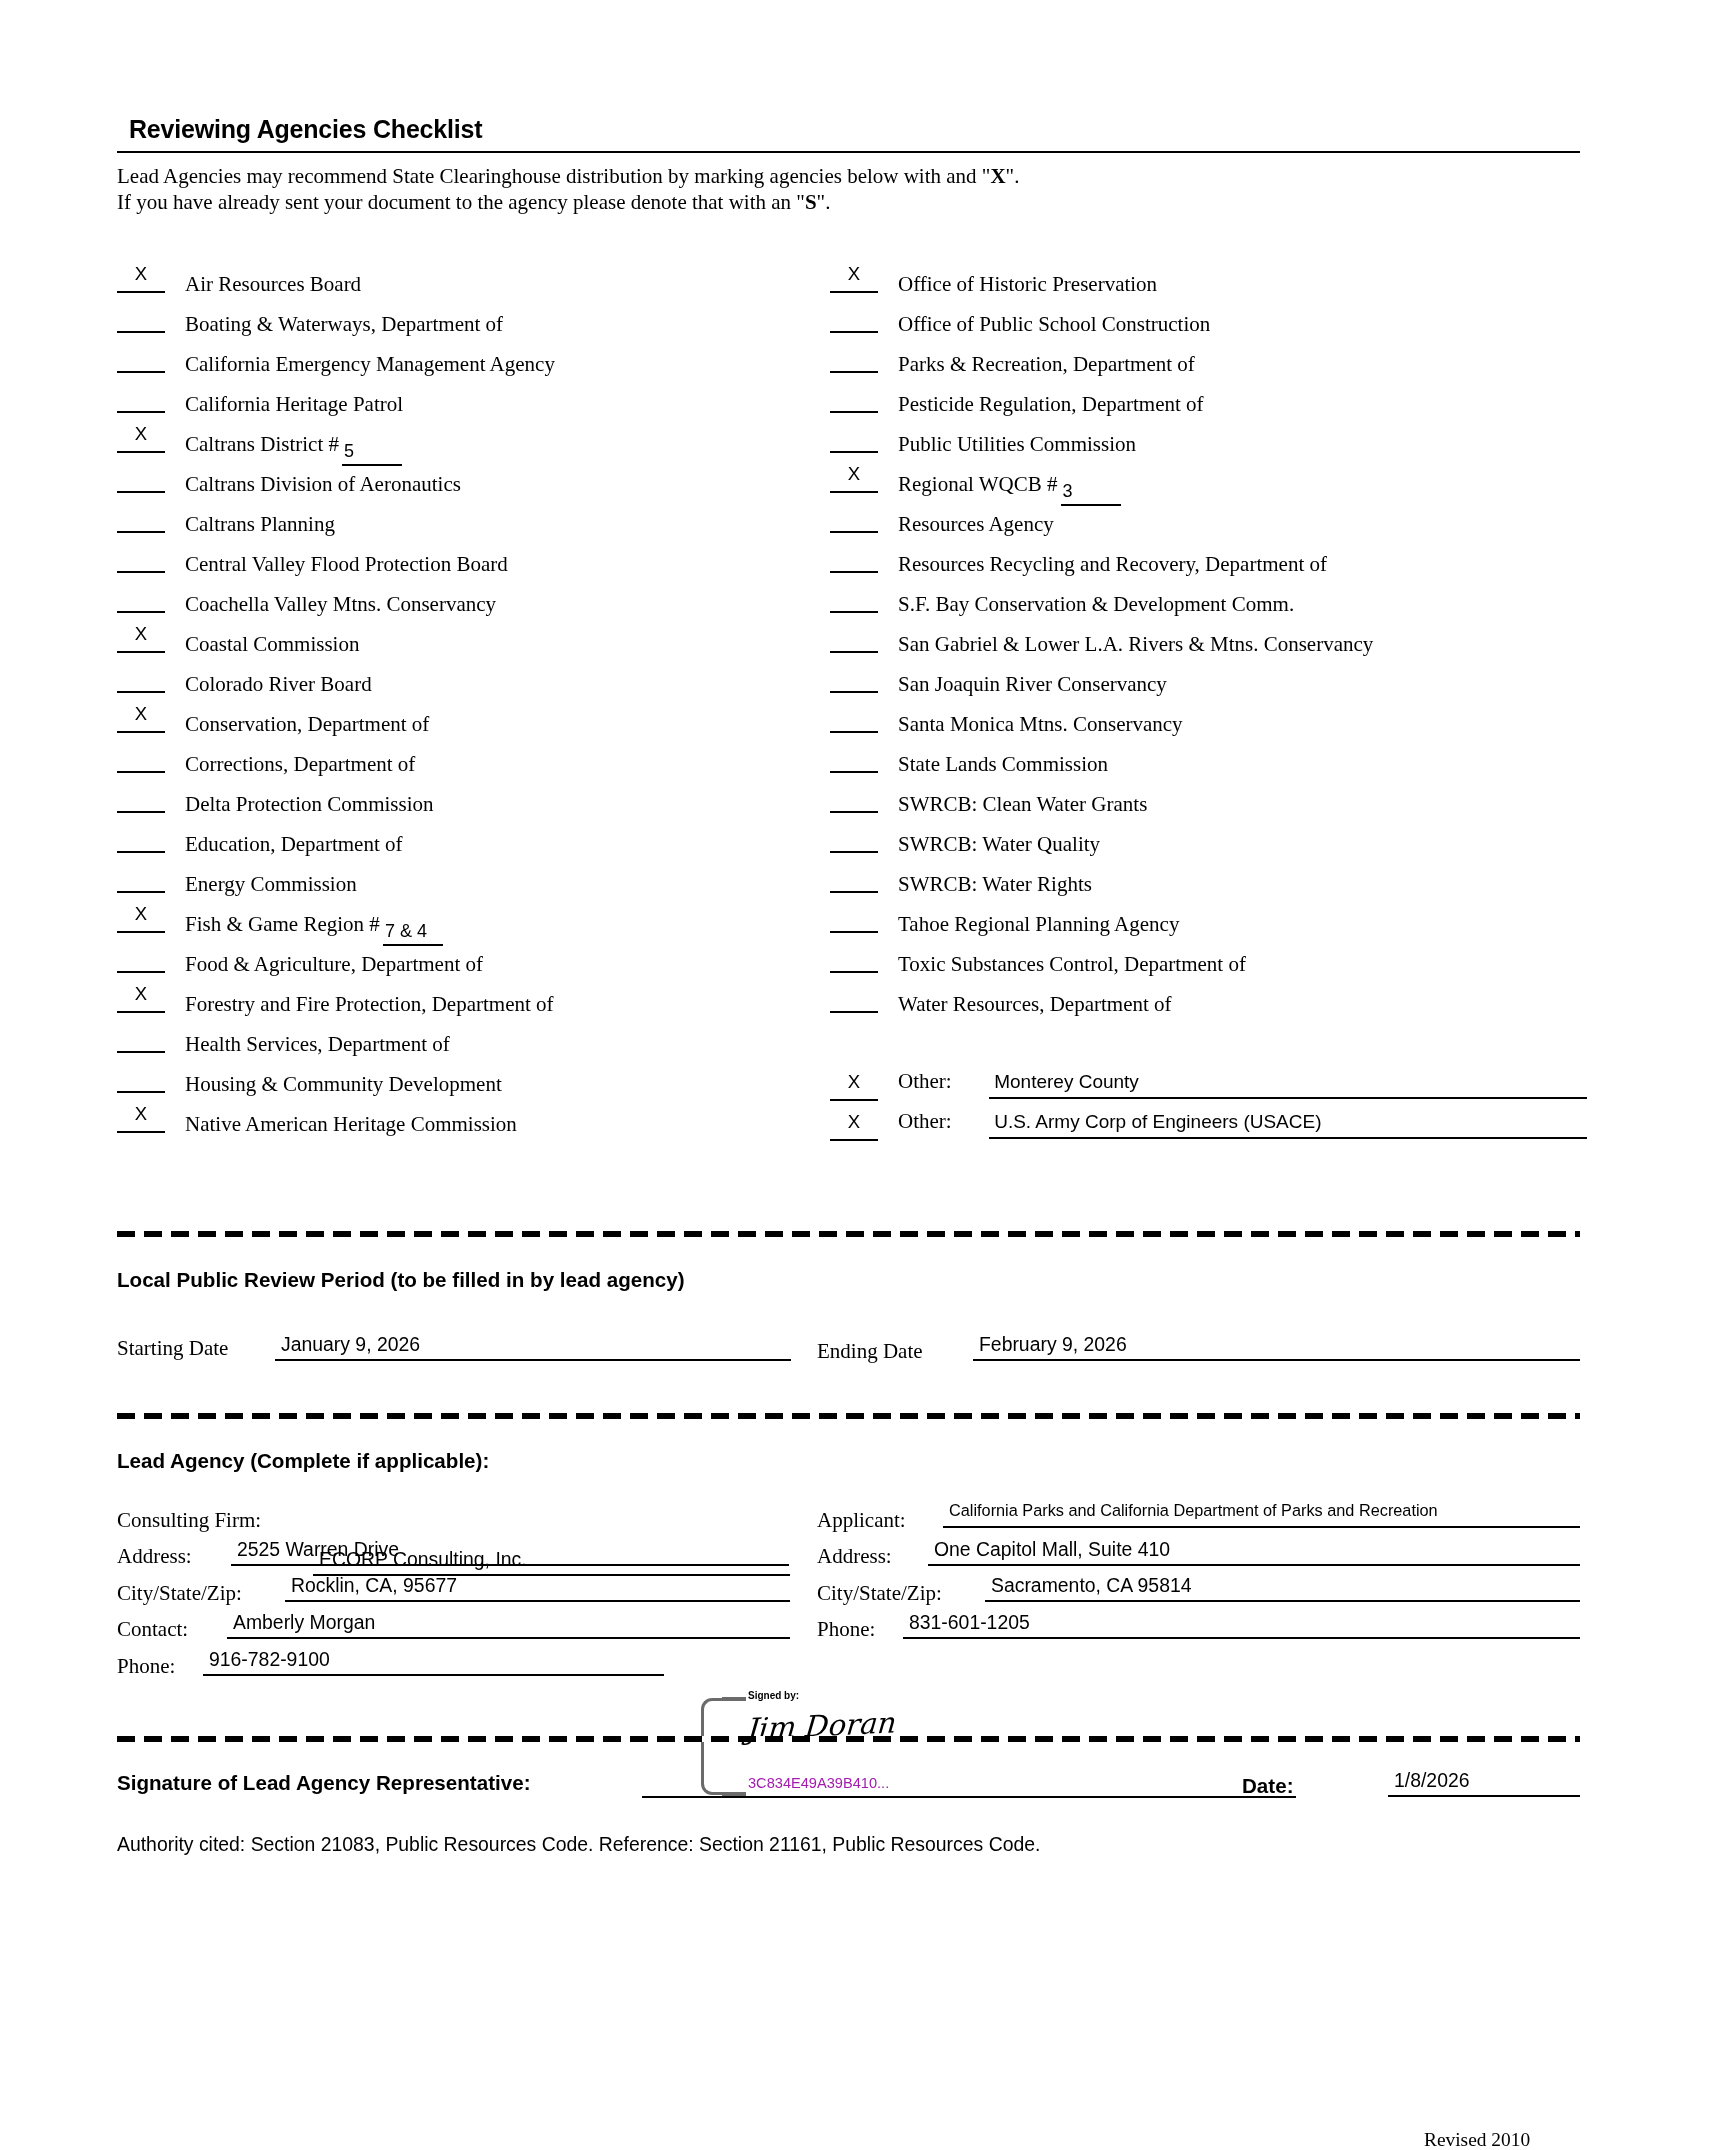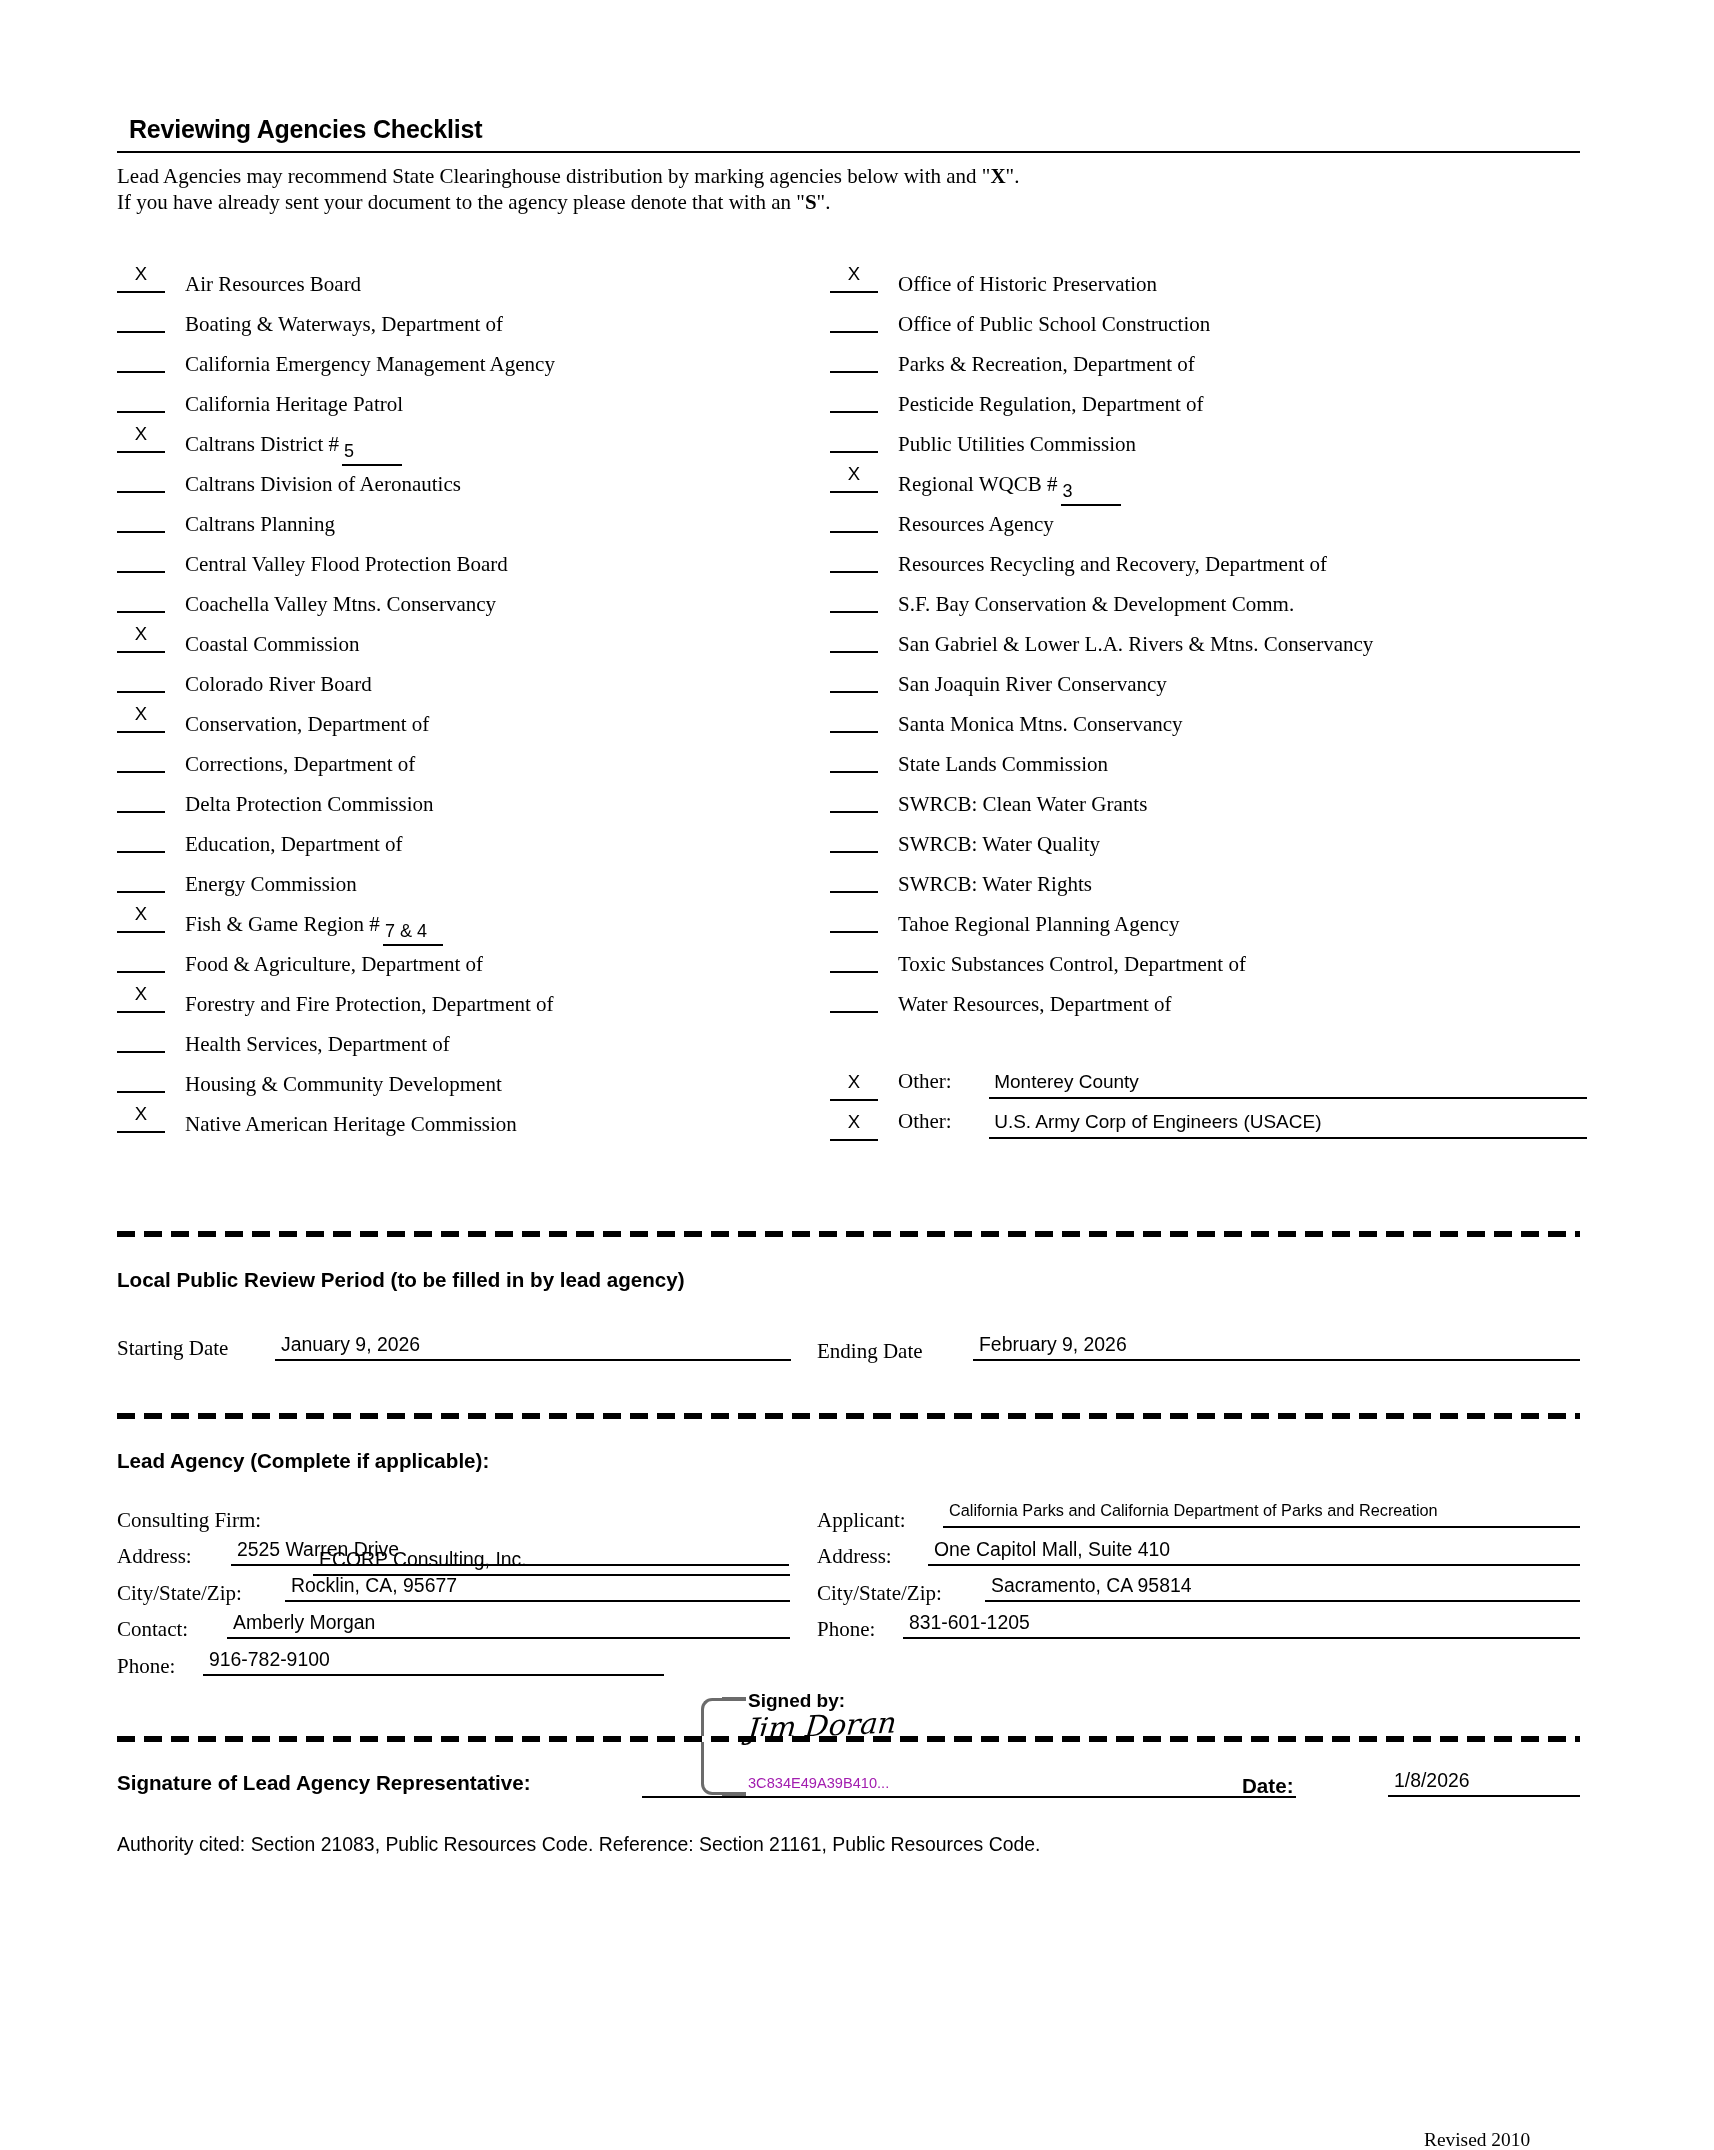--- a/index.html
+++ b/index.html
@@ -105,21 +105,21 @@
     border-left:3.9px solid #6b6b6b; border-top:3.9px solid #6b6b6b; border-bottom:3.9px solid #6b6b6b;
     border-radius:11.2px 0 0 11.2px;
   }
   .ds-bracket:after, .ds-bracket:before {
     content:""; position:absolute; height:3.9px; width:24px; background:#6b6b6b;
   }
   .ds-bracket:before { top:-3.9px; left:18px; }
   .ds-bracket:after  { bottom:-3.9px; left:18px; }
   .ds-signedby {
     position:absolute; left:47px; top:0;
-    font-family:"Liberation Sans", sans-serif; font-weight:bold; font-size:19px;
+    font-family:"Liberation Sans", sans-serif; font-weight:bold; font-size:10px;
   }
   .ds-sig {
     position:absolute; left:45px; top:22.4px;
     font-family:"DejaVu Serif", serif; font-style:italic; font-size:29px;
     transform:skewX(-8deg) rotate(-2.5deg); transform-origin:left bottom;
     white-space:nowrap;
   }
   .ds-hash {
     position:absolute; left:47px; top:85px;
     font-family:"Liberation Sans", sans-serif; font-size:14.6px; color:#a21caf;

